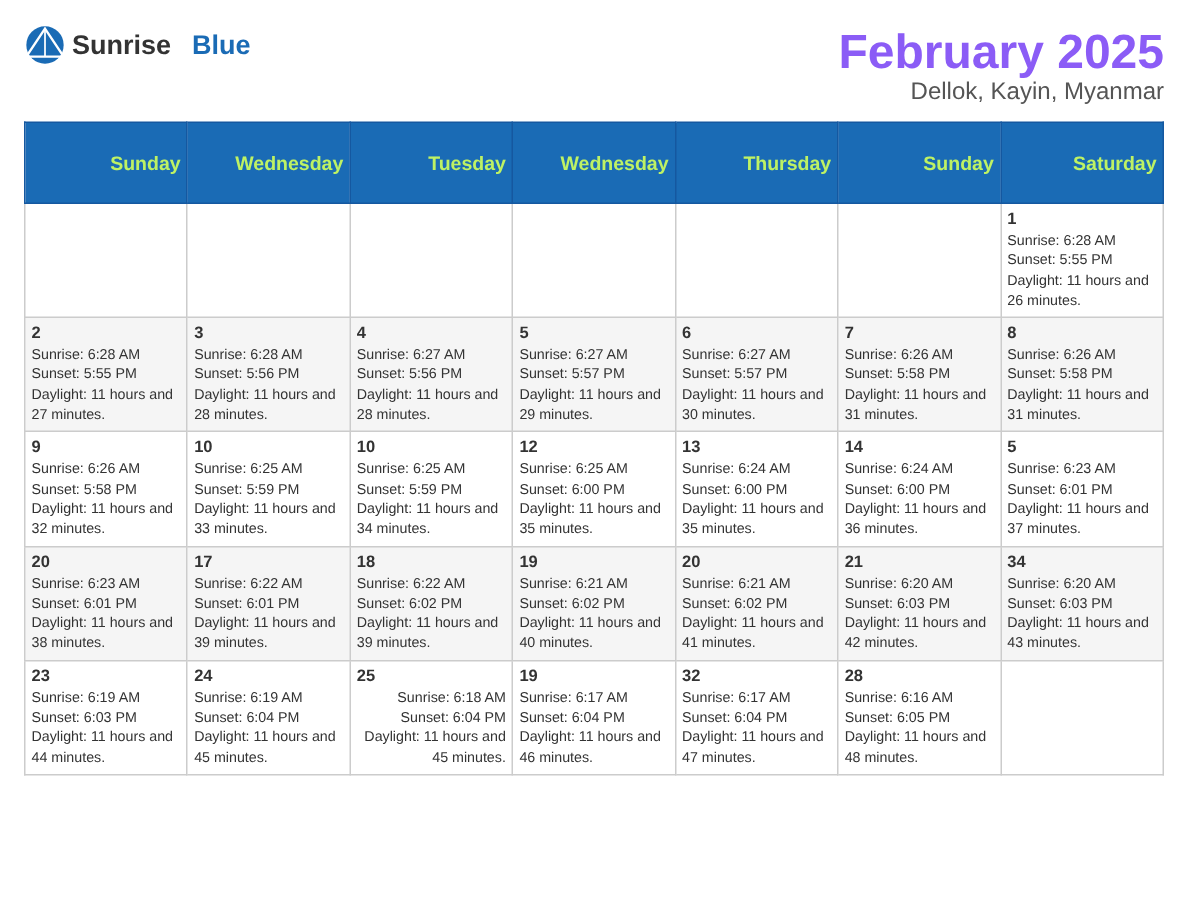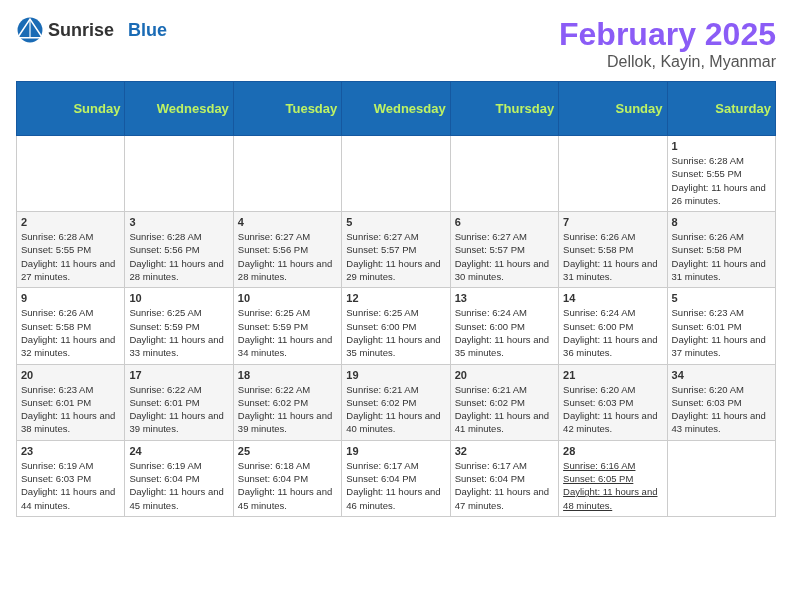--- a/index.html
+++ b/index.html
@@ -259,38 +259,38 @@
 Daylight: 11 hours and 44 minutes.</div>
         </td>
         <td>
           <span class="day-number">24</span>
           <div class="day-info" style="white-space: pre-line;">Sunrise: 6:19 AM
 Sunset: 6:04 PM
 Daylight: 11 hours and 45 minutes.</div>
         </td>
         <td>
           <span class="day-number">25</span>
-          <div class="day-info" style="white-space: pre-line;">Sunrise: 6:18 AM
+          <div class="day-info" style="white-space: pre-line; text-align: right;">Sunrise: 6:18 AM
 Sunset: 6:04 PM
 Daylight: 11 hours and 45 minutes.</div>
         </td>
         <td>
           <span class="day-number">19</span>
           <div class="day-info" style="white-space: pre-line;">Sunrise: 6:17 AM
 Sunset: 6:04 PM
 Daylight: 11 hours and 46 minutes.</div>
         </td>
         <td>
           <span class="day-number">32</span>
           <div class="day-info" style="white-space: pre-line;">Sunrise: 6:17 AM
 Sunset: 6:04 PM
 Daylight: 11 hours and 47 minutes.</div>
         </td>
         <td>
           <span class="day-number">28</span>
-          <div class="day-info" style="white-space: pre-line; text-decoration: underline;">Sunrise: 6:16 AM
+          <div class="day-info" style="white-space: pre-line;">Sunrise: 6:16 AM
 Sunset: 6:05 PM
 Daylight: 11 hours and 48 minutes.</div>
         </td>
         <td class="empty-cell"></td>
       </tr>
     </tbody>
 </table>
 
 </body></html>

